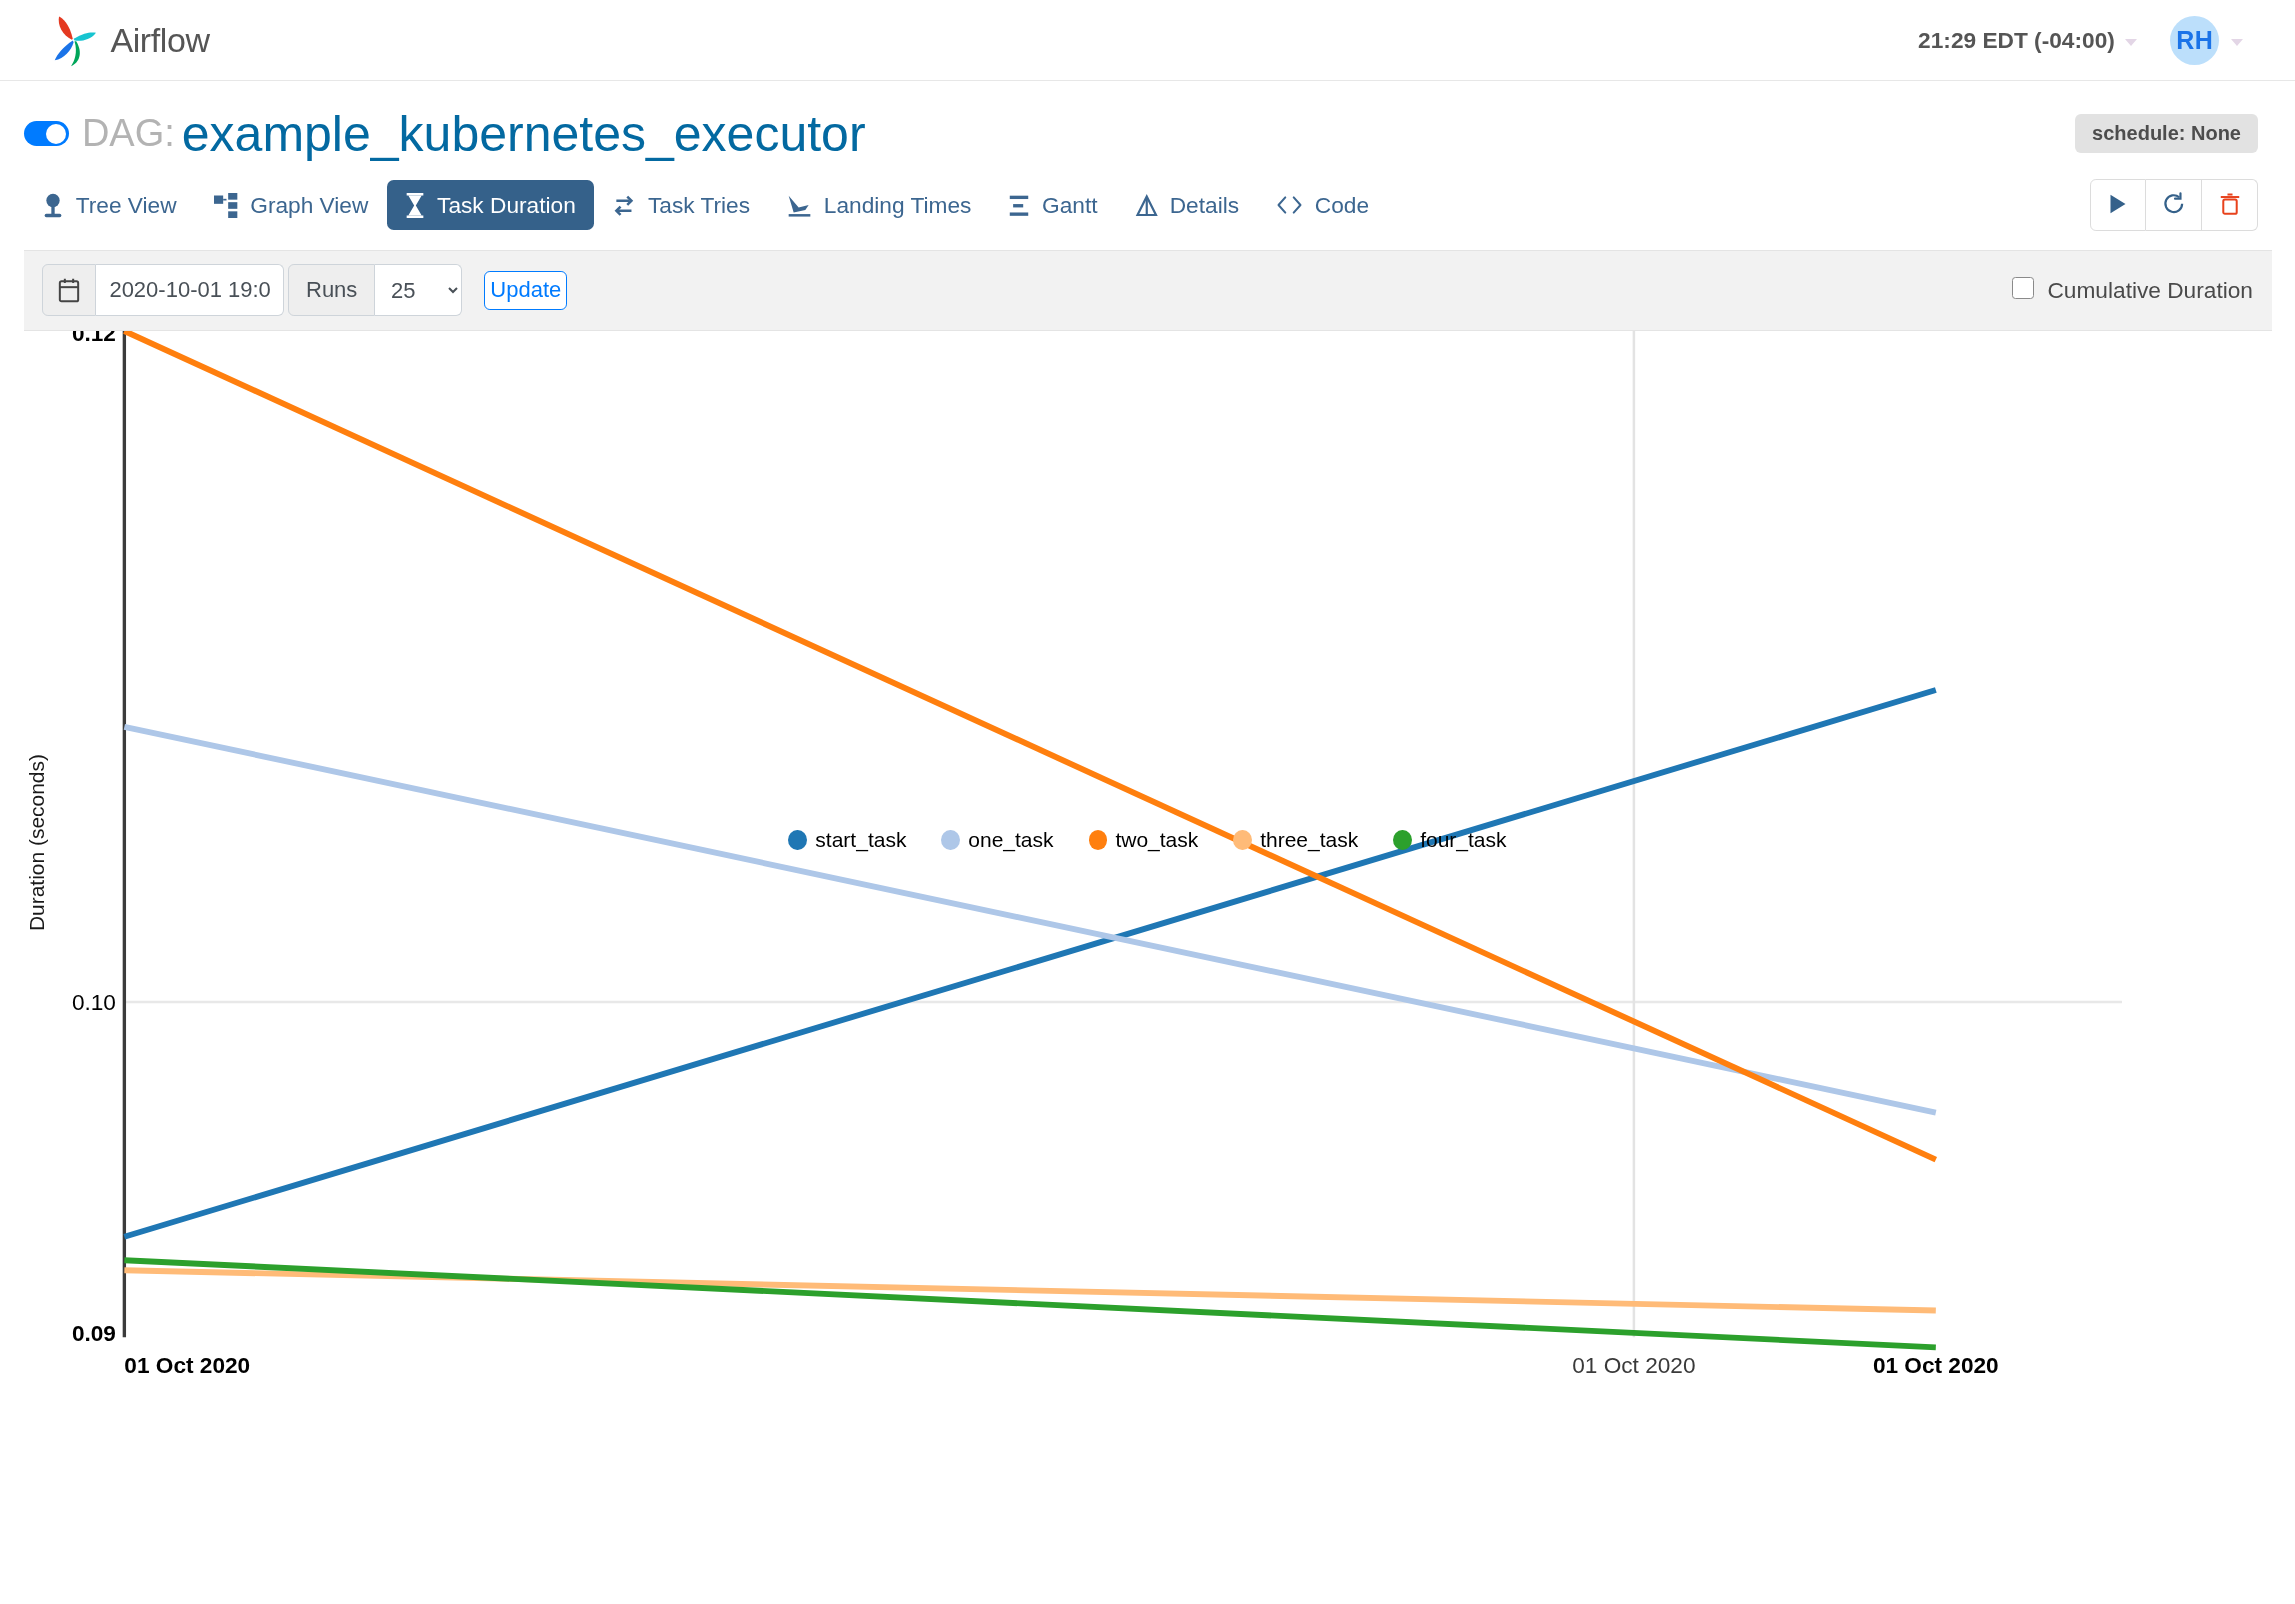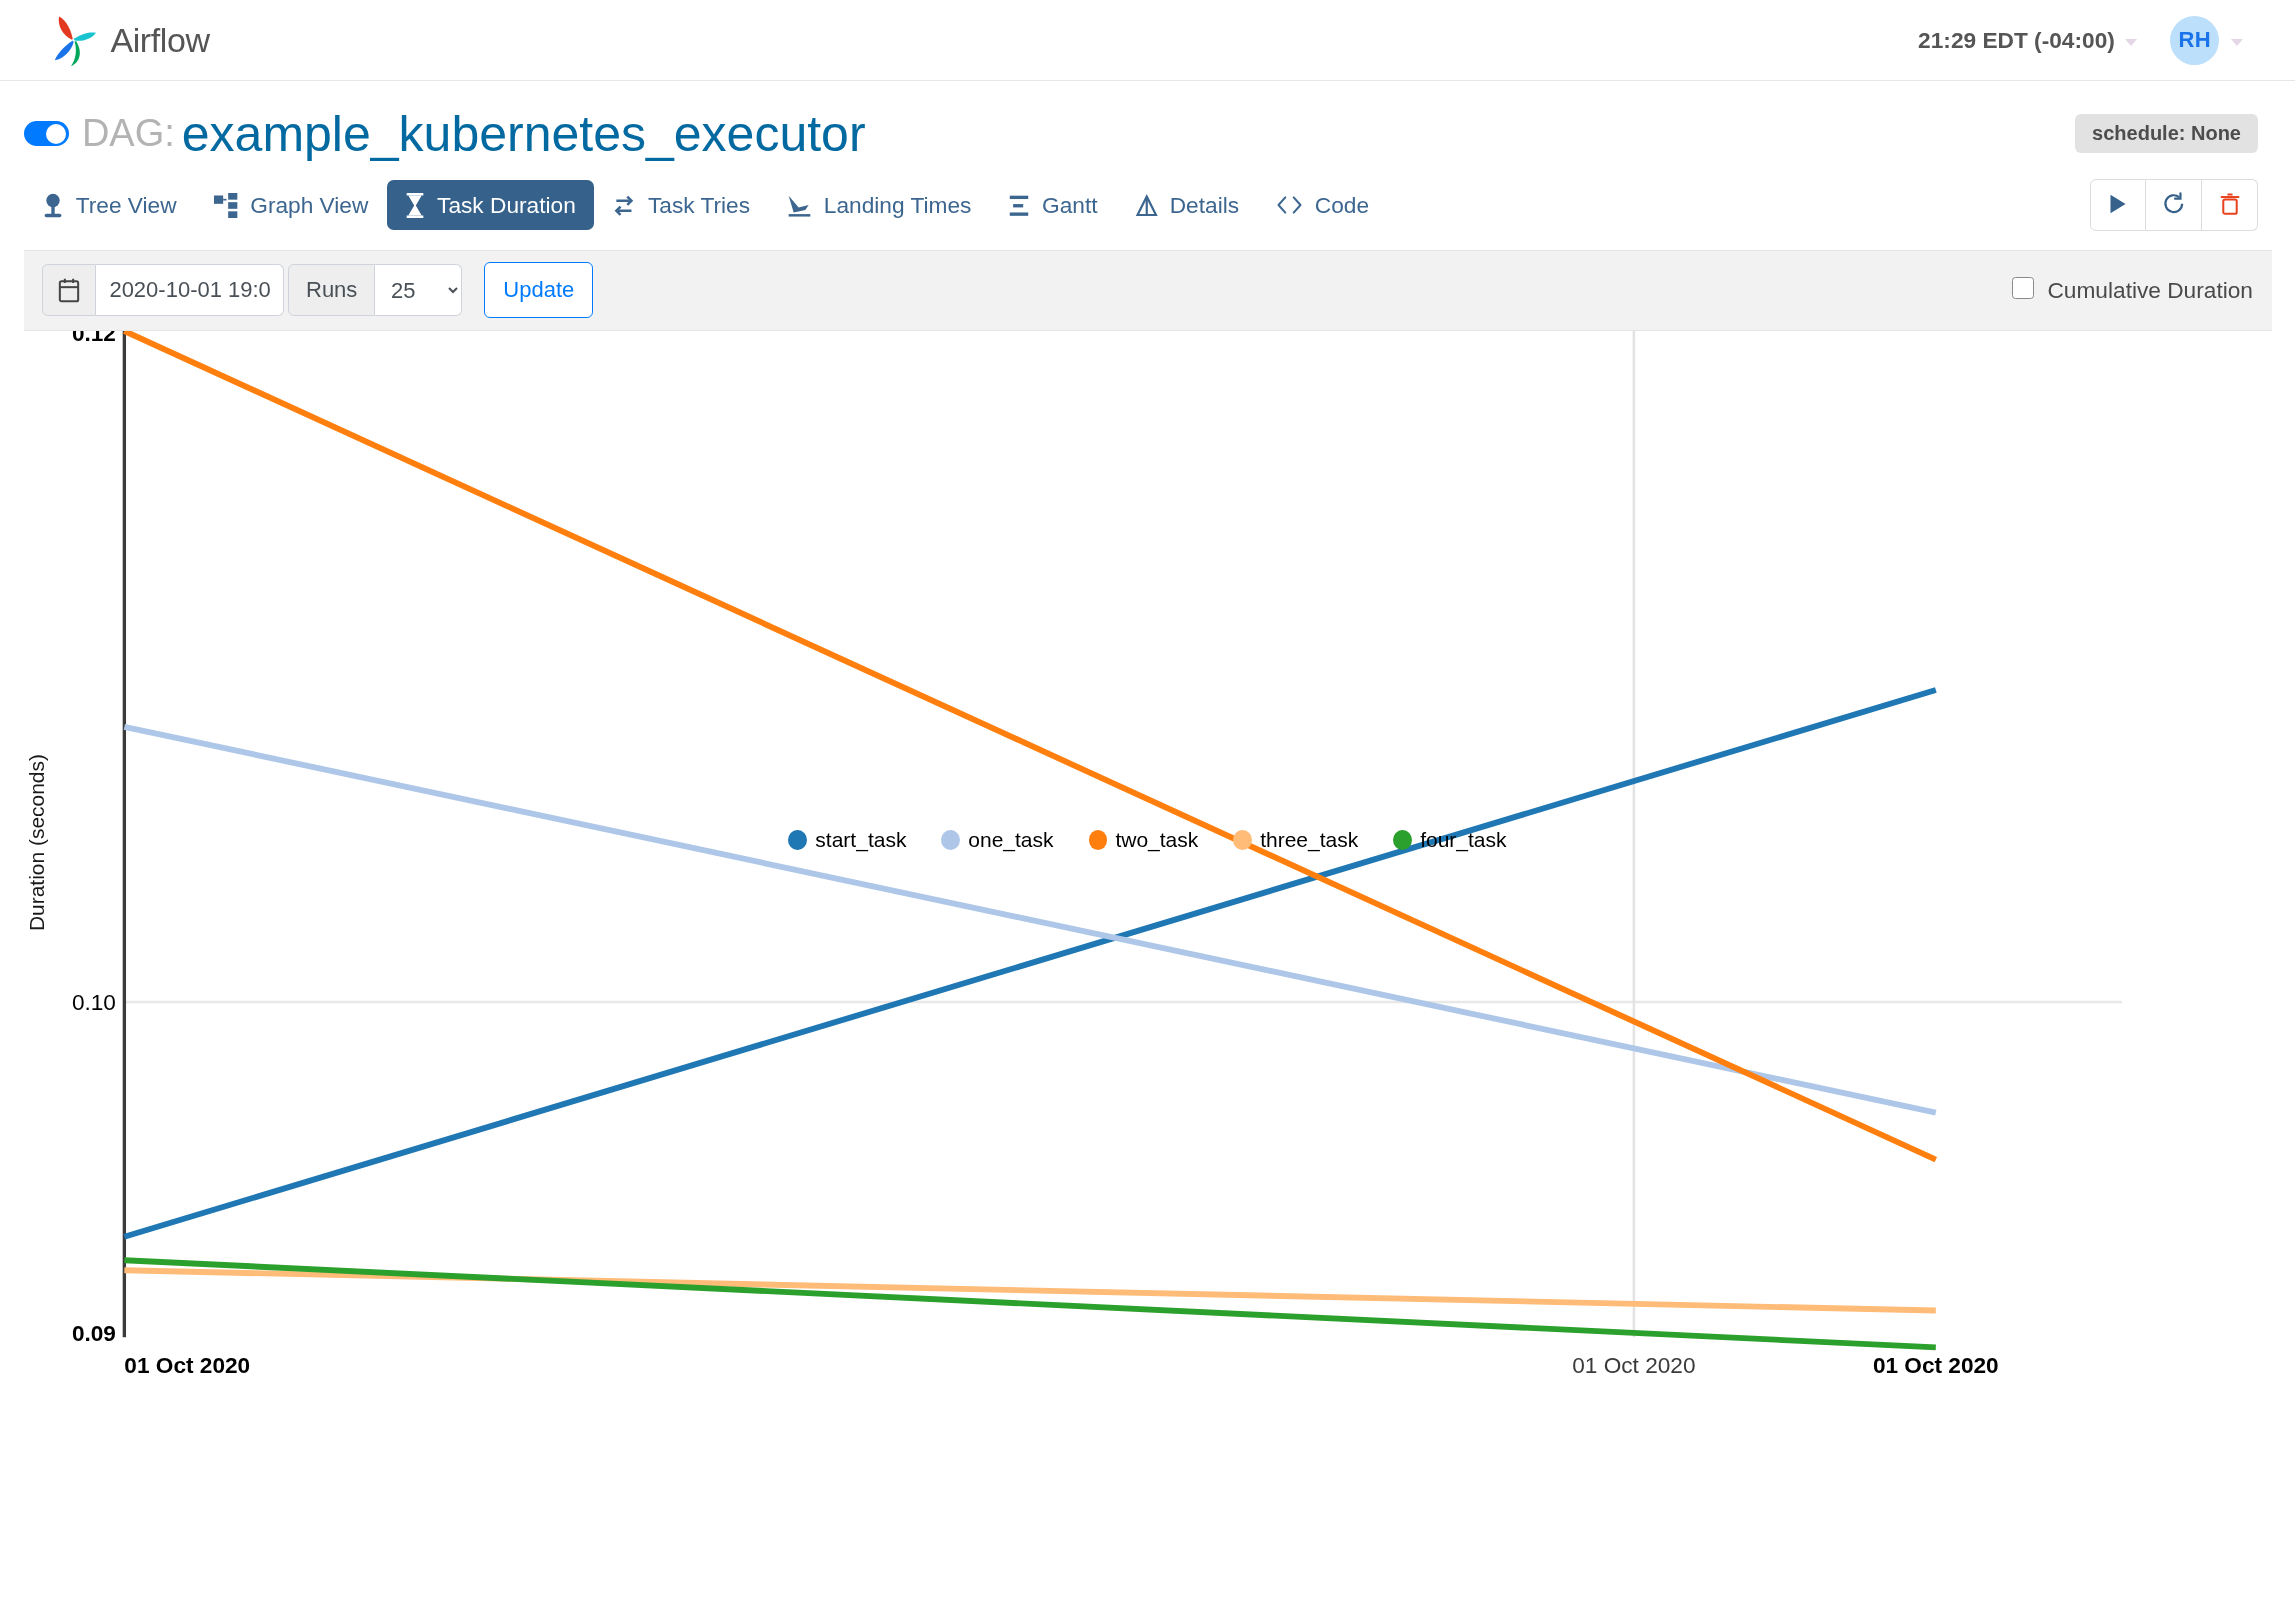--- a/index.html
+++ b/index.html
@@ -58,21 +58,21 @@
   }
   .nav-clock {
     font-size: 22.7px; font-weight: bold; color: #555;
     display: flex; align-items: center; gap: 10px;
     padding: 0 18.5px; cursor: pointer; white-space: nowrap;
   }
   .avatar-wrap { display: flex; align-items: center; gap: 11.7px; padding: 0 15px; cursor: pointer; }
   .avatar {
     width: 49px; height: 49px; border-radius: 50%;
     background: #bcdffb; color: #1a73e8;
-    font-size: 22px; font-weight: bold;
+    font-size: 25px; font-weight: bold;
     display: flex; align-items: center; justify-content: center;
     letter-spacing: 0.4px;
   }
 
   
   .dag-header {
     display: flex; align-items: center;
     padding: 23.5px 37px 8.4px 23.5px;
     position: relative;
   }
@@ -157,21 +157,21 @@
     border: 0.8px solid #ced4da; border-left: none;
     background: #fff; border-radius: 0 5.9px 5.9px 0;
     height: 52px; padding: 0 11.7px; width: 87px;
     font-size: 22px; color: #495057;
     font-family: "Liberation Sans", sans-serif;
   }
   .update-btn {
     margin-left: 22px;
     border: 0.8px solid #007bff; color: #007bff;
     background: #fff; border-radius: 5.9px;
-    height: 56px; padding: 0 18px;
+    height: 39px; padding: 0 5px;
     font-size: 22px;
     font-family: "Liberation Sans", sans-serif;
     cursor: pointer;
   }
   .cumulative {
     margin-left: auto; display: flex; align-items: flex-start; gap: 13.4px;
     font-size: 22.7px; color: #4a4a4a; cursor: pointer;
   }
   .cbox {
     width: 22px; height: 22px; border: 1.7px solid #8a8a8a;

